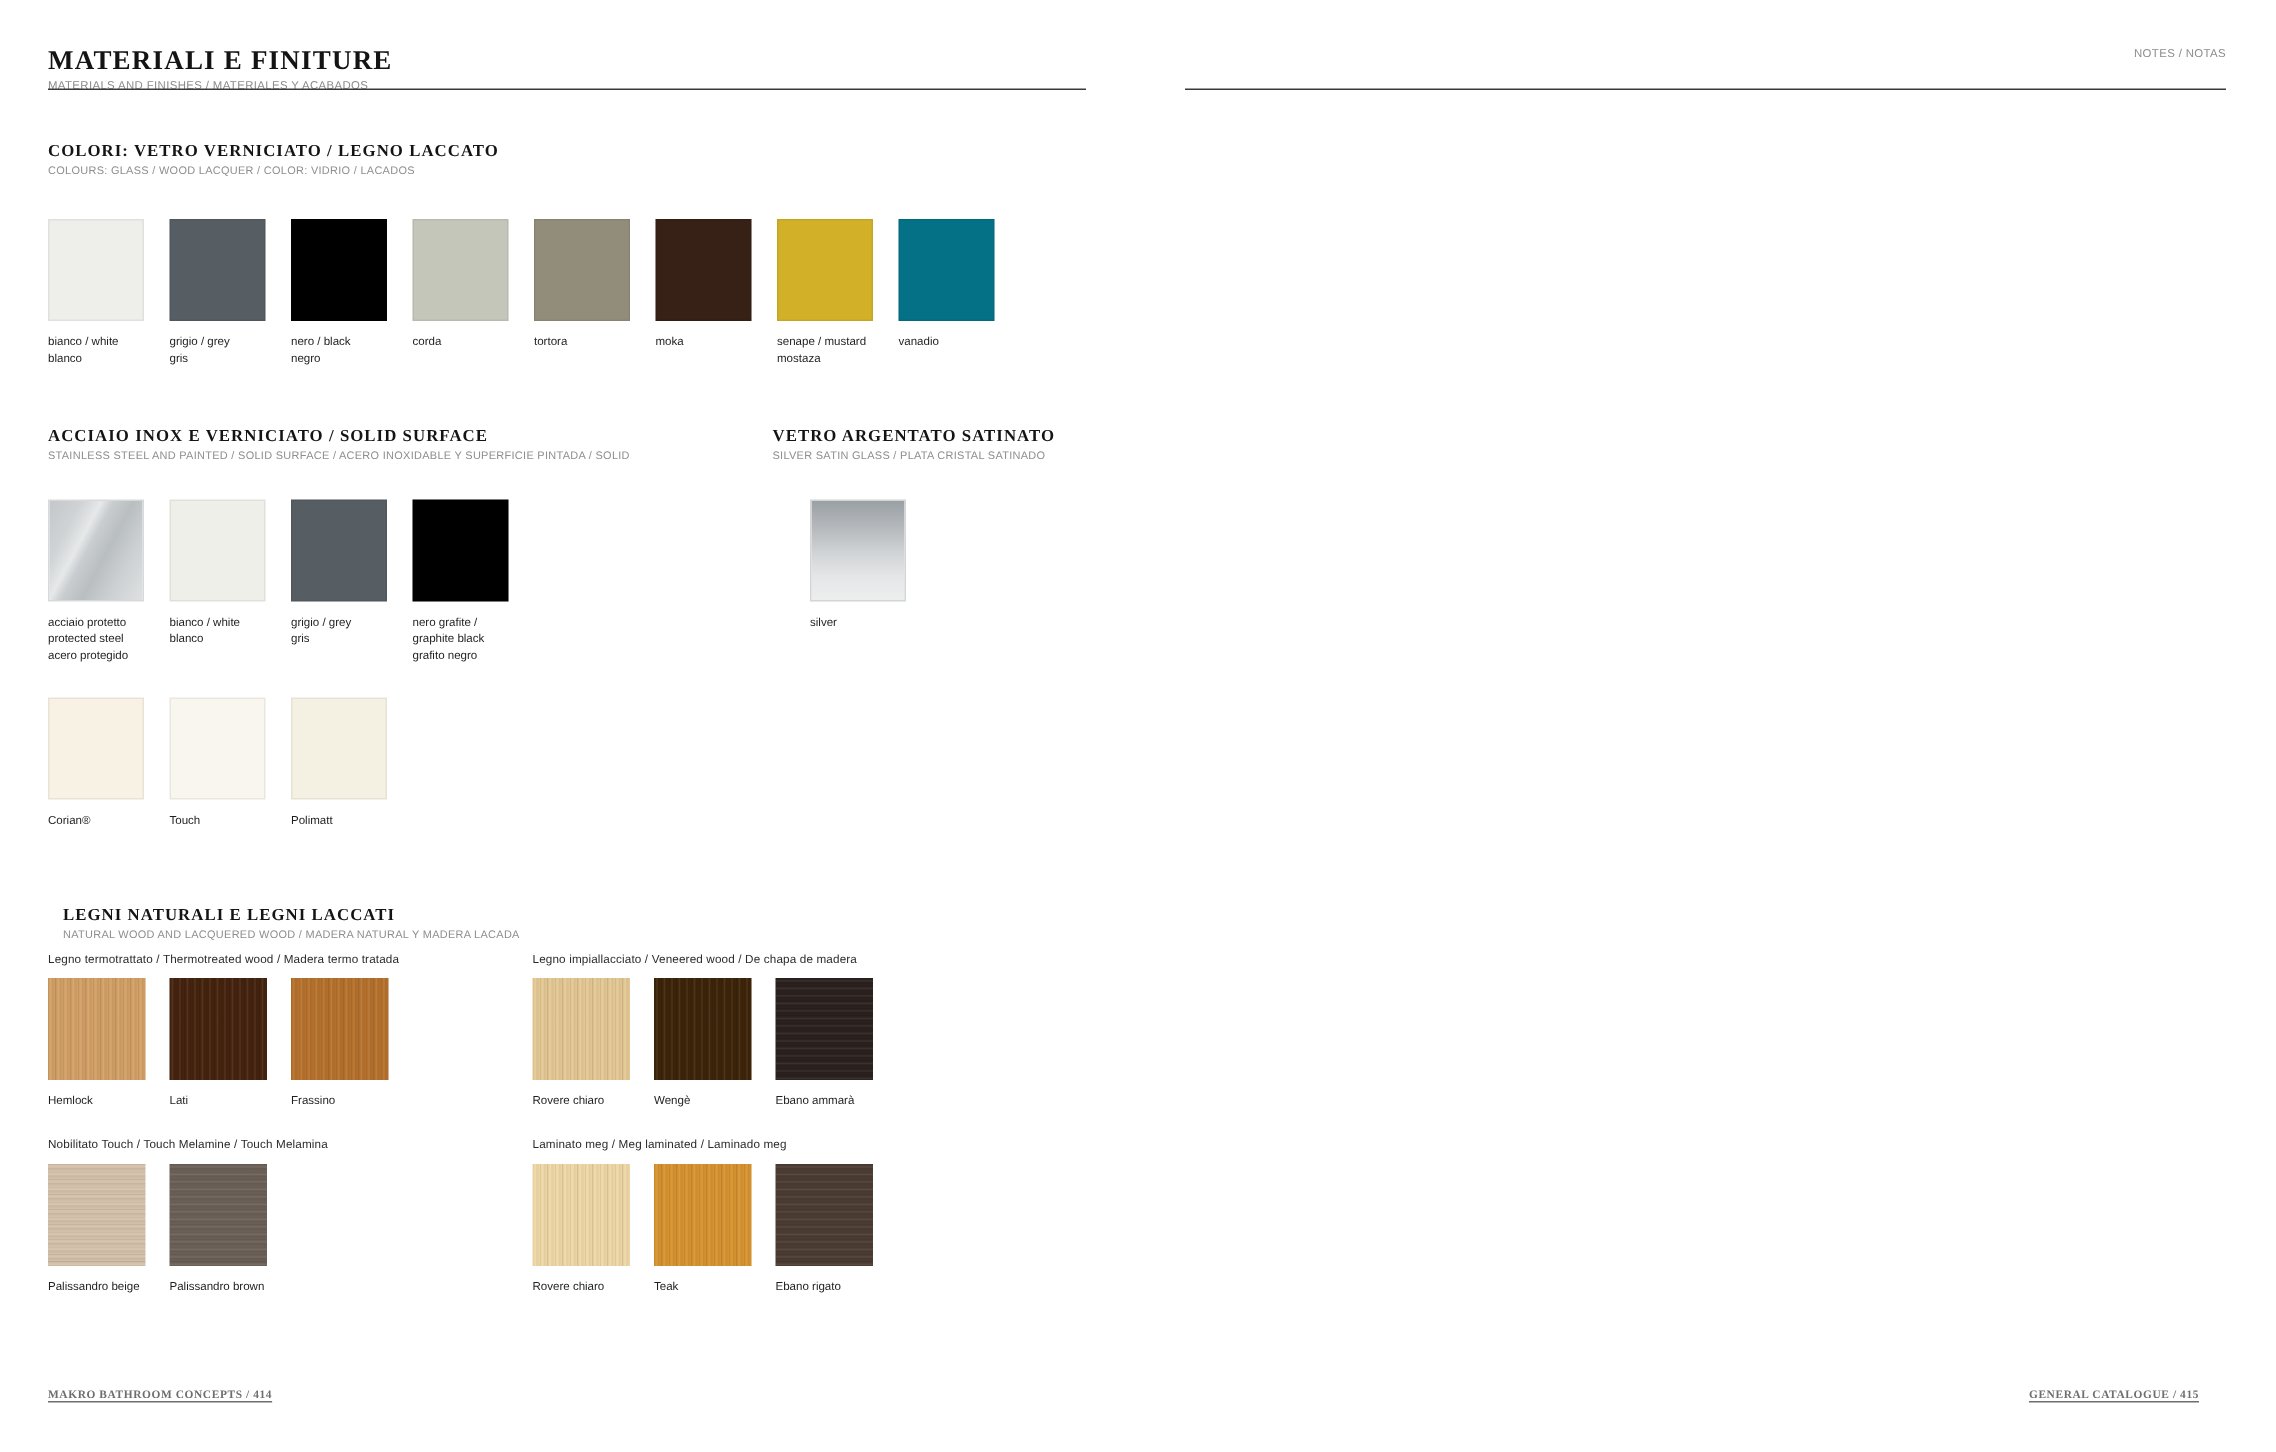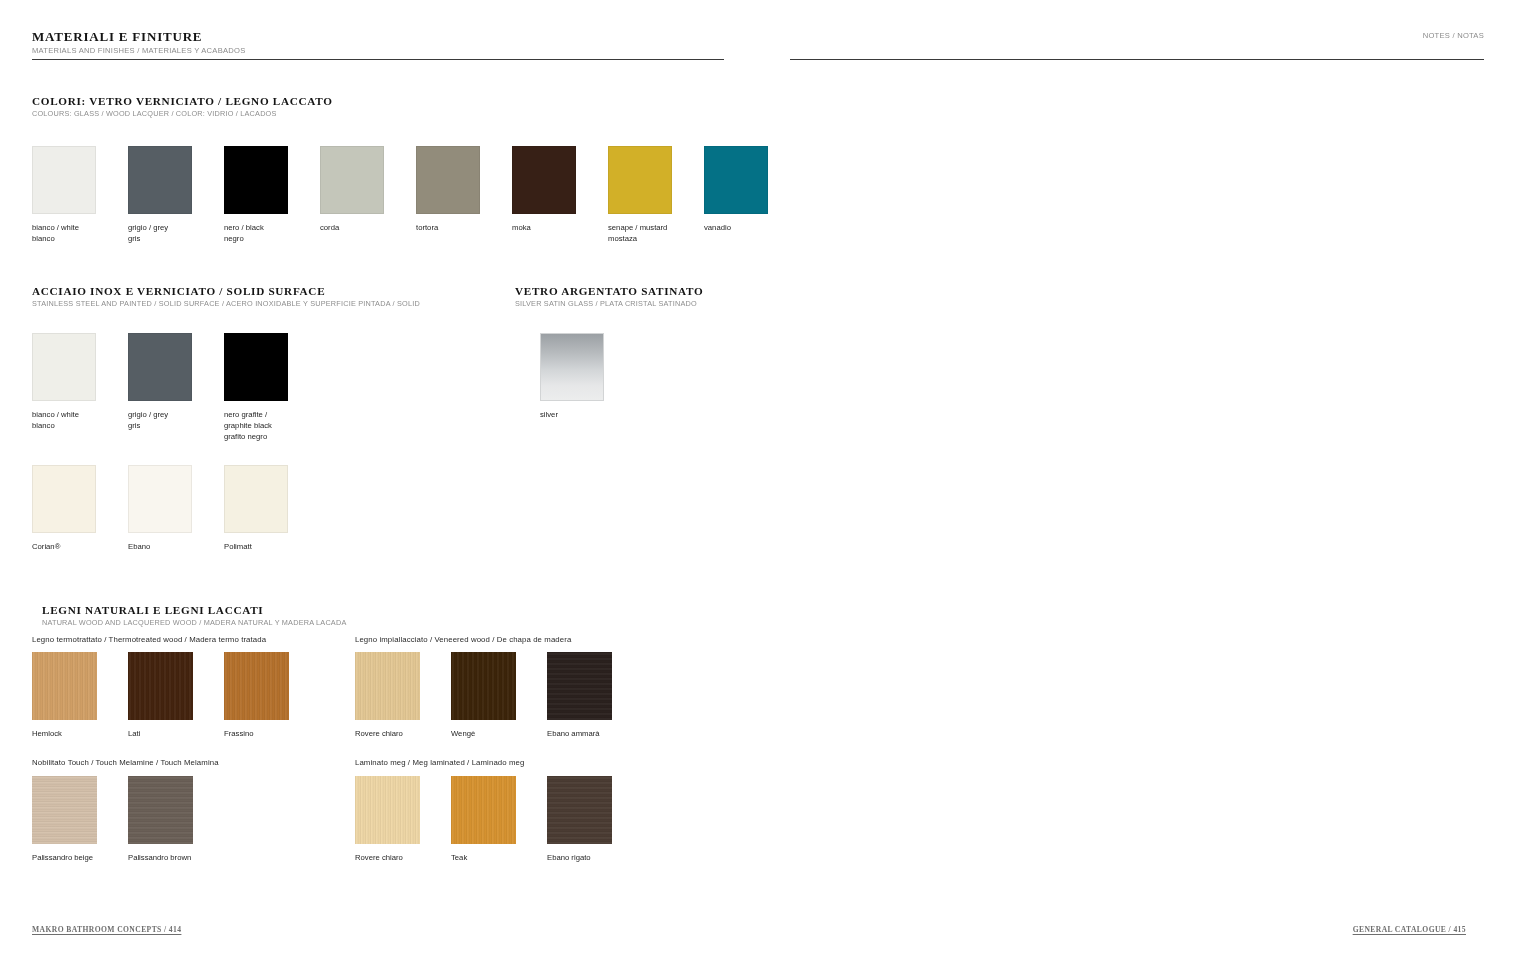--- a/index.html
+++ b/index.html
@@ -19,21 +19,21 @@
   
   .page-header {
     position: absolute;
     top: 30px;
   }
   .page-header.left  { left: 32px;  width: 692px; }
   .page-header.right { left: 790px; width: 694px; text-align: right; }
 
   .hdr-title {
     font-family: "Liberation Serif", serif;
-    font-size: 13px;
+    font-size: 18px;
     font-weight: bold;
     letter-spacing: 0.8px;
     color: #141414;
     line-height: 1.15;
   }
   .hdr-sub {
     font-size: 7.6px;
     letter-spacing: 0.25px;
     color: #8b8b8b;
     line-height: 1.3;
@@ -75,21 +75,21 @@
     letter-spacing: 0.1px;
     white-space: nowrap;
   }
 
   
   .swatch-row {
     position: absolute;
     display: flex;
   }
   .swatch-cell {
-    width: 96px;
+    width: 81px;
     display: block;
   }
   .swatch {
     width: 64px;
     height: 64px;
     display: block;
   }
   .swatch.tall { height: 68px; }
   .swatch.wood { width: 65px; height: 68px; }
   .swatch-label {
@@ -241,20 +241,26 @@
       <div class="swatch-label">vanadio</div>
     </div>
   </div>
 
 <div class="sec" style="left:32px; top:285px;">
   <div class="sec-title">ACCIAIO INOX E VERNICIATO / SOLID SURFACE</div>
   <div class="sec-sub">STAINLESS STEEL AND PAINTED / SOLID SURFACE / ACERO INOXIDABLE Y SUPERFICIE PINTADA / SOLID</div>
 </div>
 <div class="swatch-row" id="row-steel" style="left:32px; top:333px;">
     <div class="swatch-cell">
+      <div class="swatch tall steel-protected"></div>
+      <div class="swatch-label">acciaio protetto
+protected steel
+acero protegido</div>
+    </div>
+    <div class="swatch-cell">
       <div class="swatch tall bordered" style="background: rgb(239, 239, 233);"></div>
       <div class="swatch-label">bianco / white
 blanco</div>
     </div>
     <div class="swatch-cell">
       <div class="swatch tall bordered" style="background: rgb(86, 94, 100);"></div>
       <div class="swatch-label">grigio / grey
 gris</div>
     </div>
     <div class="swatch-cell">
@@ -264,21 +270,21 @@
 grafito negro</div>
     </div>
   </div>
 <div class="swatch-row" id="row-solid" style="left:32px; top:465px;">
     <div class="swatch-cell">
       <div class="swatch tall bordered" style="background: rgb(247, 242, 228);"></div>
       <div class="swatch-label">Corian®</div>
     </div>
     <div class="swatch-cell">
       <div class="swatch tall bordered" style="background: rgb(249, 246, 239);"></div>
-      <div class="swatch-label">Ebano</div>
+      <div class="swatch-label">Touch</div>
     </div>
     <div class="swatch-cell">
       <div class="swatch tall bordered" style="background: rgb(245, 241, 226);"></div>
       <div class="swatch-label">Polimatt</div>
     </div>
   </div>
 
 <div class="sec" style="left:515px; top:285px;">
   <div class="sec-title">VETRO ARGENTATO SATINATO</div>
   <div class="sec-sub">SILVER SATIN GLASS /  PLATA CRISTAL SATINADO</div>

